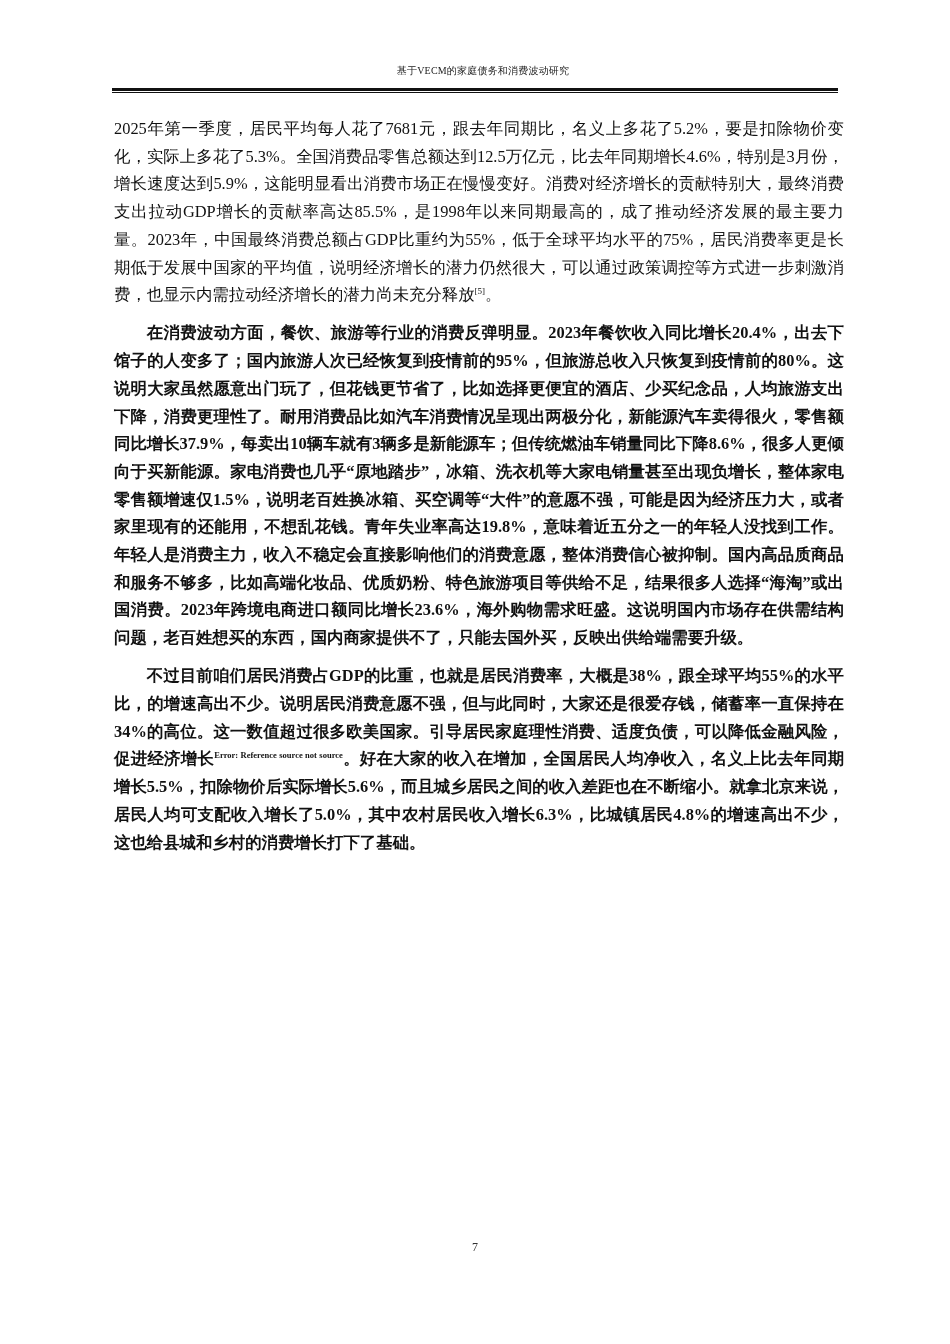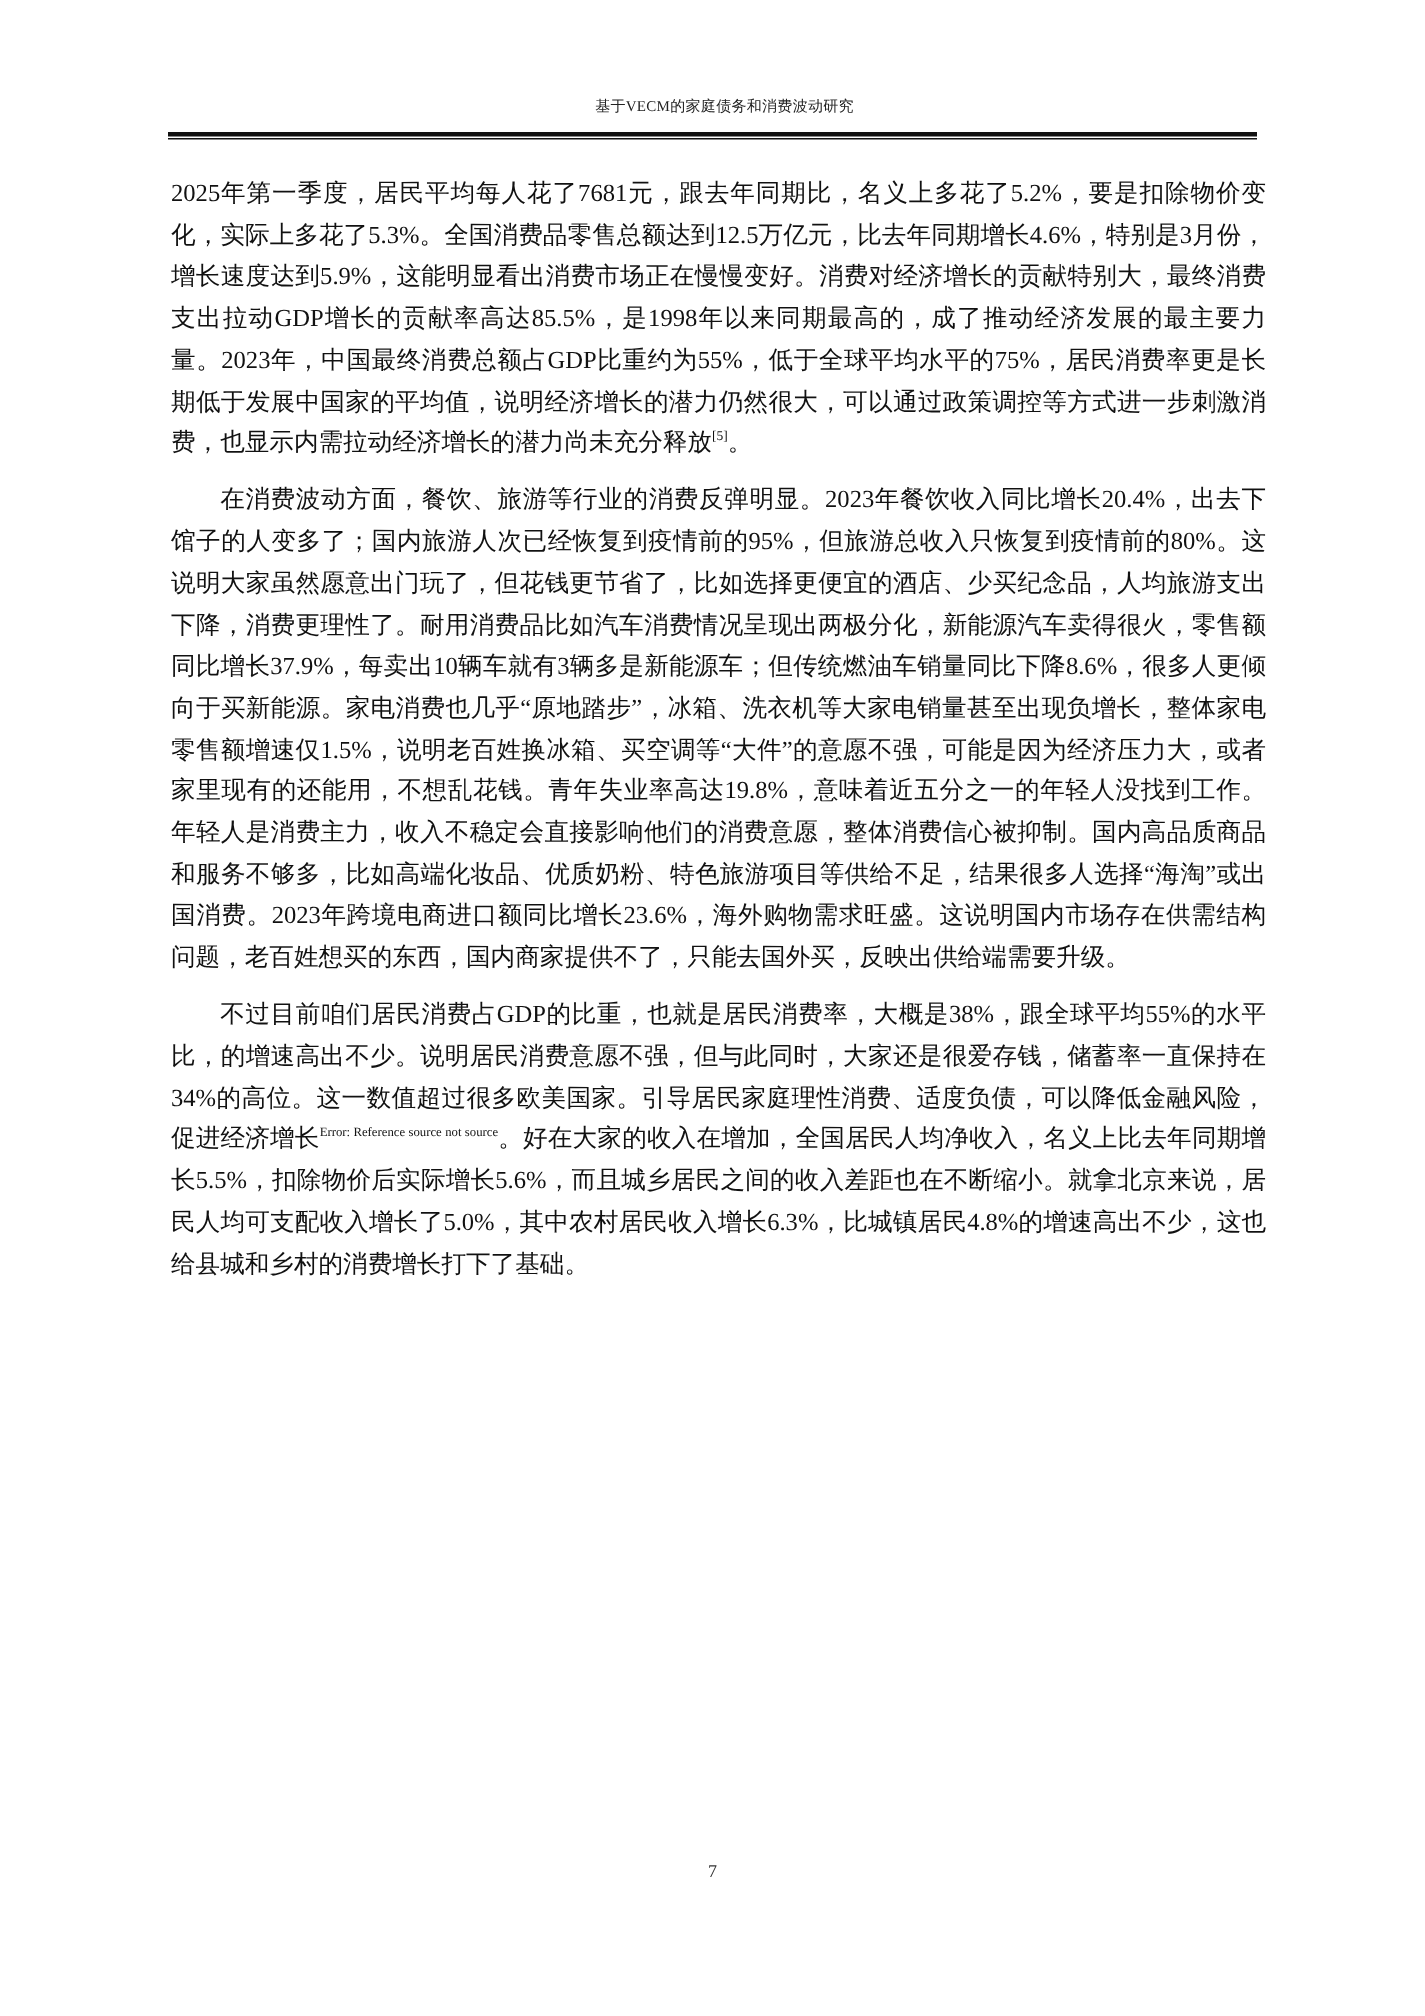--- a/index.html
+++ b/index.html
@@ -46,20 +46,21 @@
       text-justify: inter-character;
     }
     .para {
       margin: 0;
     }
     .para + .para {
       margin-top: 10.5px;
     }
     .para.indent {
       text-indent: 2em;
+      font-weight: bold;
     }
     sup {
       font-size: 9px;
       vertical-align: super;
       line-height: 0;
     }
     sup.err {
       font-size: 8.5px;
     }
     .page-number {

